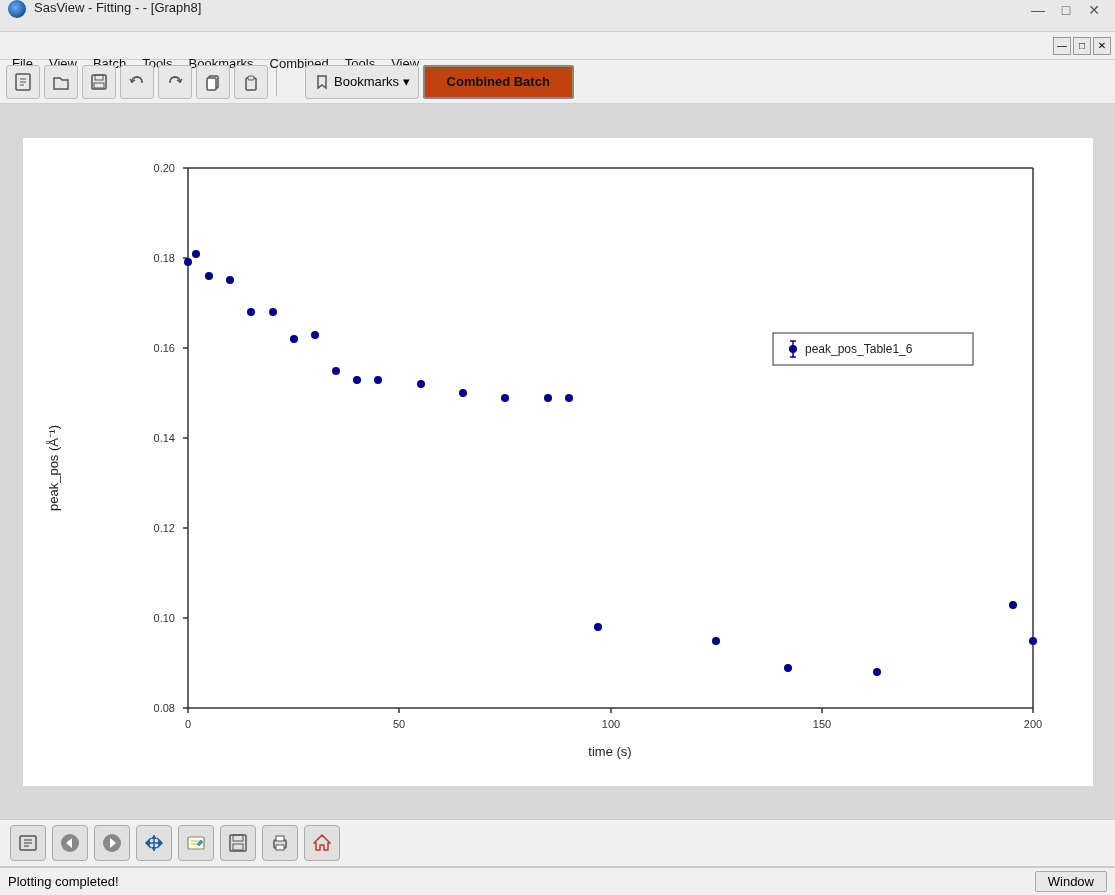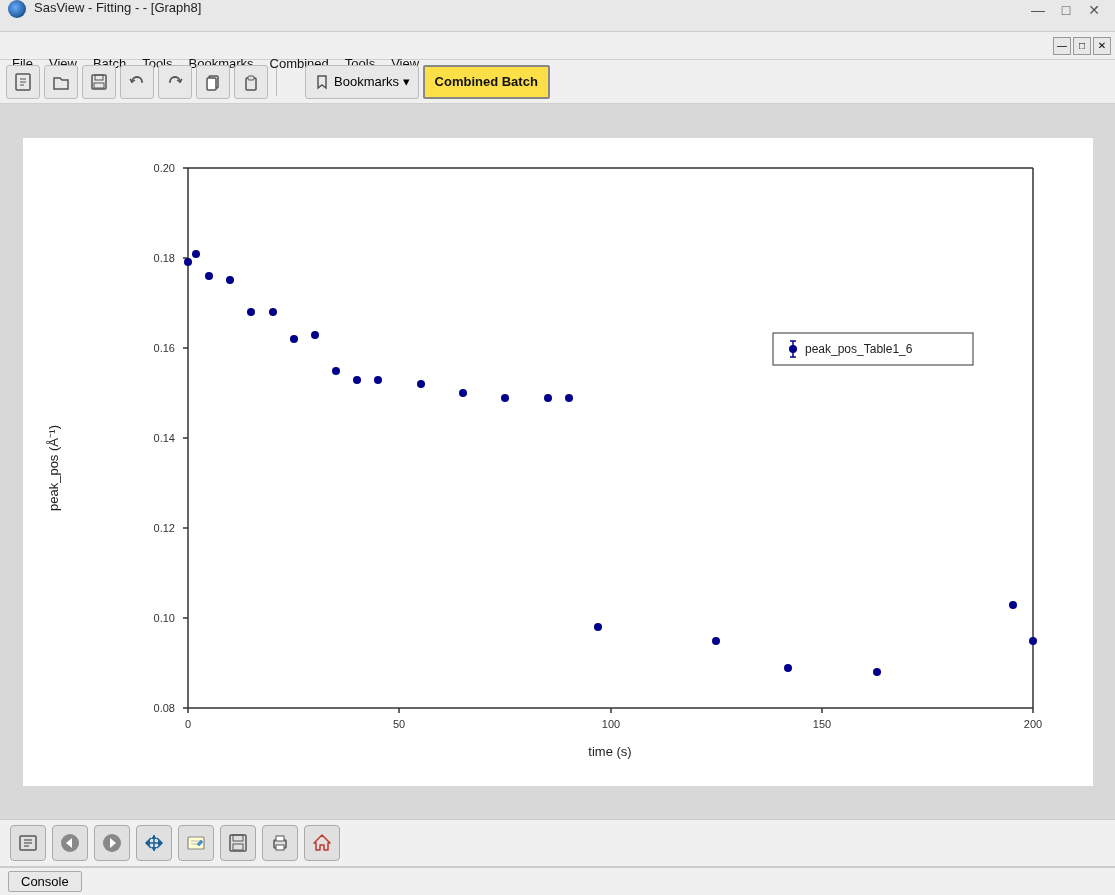--- a/index.html
+++ b/index.html
@@ -99,22 +99,22 @@
       background: #e8e8e8;
       border: 1px solid #bbb;
       border-radius: 3px;
       cursor: pointer;
       display: flex; align-items: center; gap: 4px;
       font-size: 13px;
       margin-left: 20px;
     }
     .combined-batch-btn {
       height: 34px;
-      padding: 0 10px;
-      background: #fde047;
+      padding: 0 22px;
+      background: #c2410c;
       border: 2px solid #888;
       border-radius: 2px;
       cursor: pointer;
       font-size: 13px;
       font-weight: bold;
       color: #111;
     }
 
     
     #main-content {
@@ -415,14 +415,15 @@
       </svg>
   </button>
   <button class="bt-btn">
     <svg width="22" height="22" viewBox="0 0 22 22">
         <polygon points="11,3 3,11 5,11 5,18 9,18 9,13 13,13 13,18 17,18 17,11 19,11" fill="none" stroke="#c0392b" stroke-width="1.5" stroke-linejoin="round"></polygon>
       </svg>
   </button>
 </div>
 
 <div id="status-bar">
-  <button id="console-btn">Console</button>
+  <span id="status-text">Plotting completed!</span>
+  <button id="console-btn">Window</button>
 </div>
 
 </body></html>

